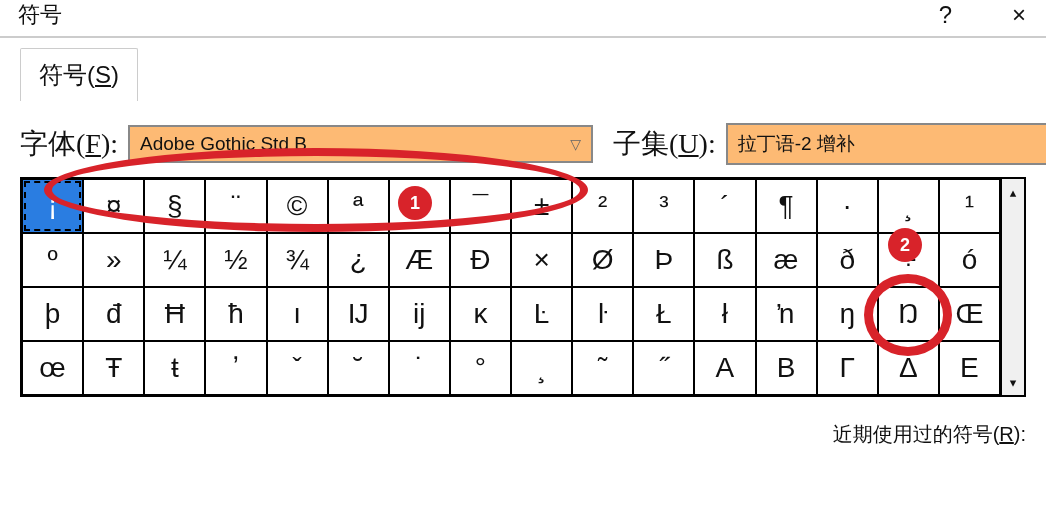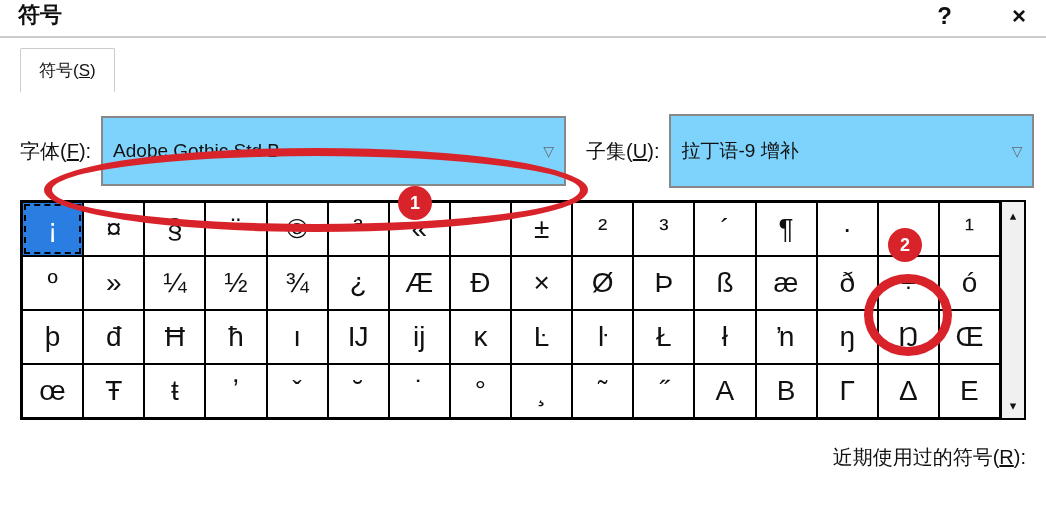--- a/index.html
+++ b/index.html
@@ -10,63 +10,62 @@
     background: #fff;
     color: #111;
     width: 1046px;
     height: 516px;
     overflow: hidden;
     position: relative;
   }
   .titlebar {
     display: flex;
     justify-content: space-between;
-    align-items: flex-end;
+    align-items: center;
     padding: 0 20px 6px 18px;
     font-size: 22px;
-    font-weight: bold;
   }
   .titlebar .right { display: flex; gap: 60px; font-size: 24px; }
   .titlebar .right span { cursor: default; }
   .topline { border-top: 2px solid #ccc; margin: 0 0 0 0; }
   .content { padding: 10px 20px 0 20px; position: relative; }
   .tabs {
     display: flex;
     gap: 0;
     margin-bottom: 22px;
   }
   .tab {
     padding: 10px 18px;
     border: 1px solid transparent;
     border-bottom: none;
-    font-size: 17px;
+    font-size: 24px;
     cursor: pointer;
   }
   .tab.active {
     border-color: #ccc;
     background: #fff;
     border-radius: 2px 2px 0 0;
   }
   .tab .u { text-decoration: underline; }
   .row {
     display: flex;
     align-items: center;
     gap: 10px;
     margin-bottom: 12px;
   }
-  .label { font-size: 20px; white-space: nowrap; }
+  .label { font-size: 28px; white-space: nowrap; font-family: Liberation Serif, serif; }
   .label .u { text-decoration: underline; }
   .combo {
     display: flex;
     align-items: center;
     justify-content: space-between;
     border: 2px solid #888;
-    padding: 22px 10px;
+    padding: 6px 10px;
     font-size: 19px;
-    background: #7dd3fc;
+    background: #fdba74;
     cursor: pointer;
   }
   .combo.font { flex: 0 0 465px; }
   .combo.subset { flex: 0 0 365px; }
   .chev { color: #666; font-size: 14px; }
   .gridwrap {
     display: flex;
     border: 2px solid #000;
   }
   .grid {
@@ -166,21 +165,21 @@
     </span>
     <div class="combo font">
       <span>Adobe Gothic Std B</span>
       <span class="chev">▽</span>
     </div>
     <span style="width:18px"></span>
     <span class="label">
       <span>子集(</span><span class="u">U</span><span>):</span>
     </span>
     <div class="combo subset">
-      <span>拉丁语-9 增补</span>
+      <span>拉丁语-2 增补</span>
       <span class="chev">▽</span>
     </div>
   </div>
 
   <div class="gridwrap">
     <div class="grid" id="symbol-grid">
         <div class="cell selected">¡</div>
         <div class="cell">¤</div>
         <div class="cell">§</div>
         <div class="cell">¨</div>

